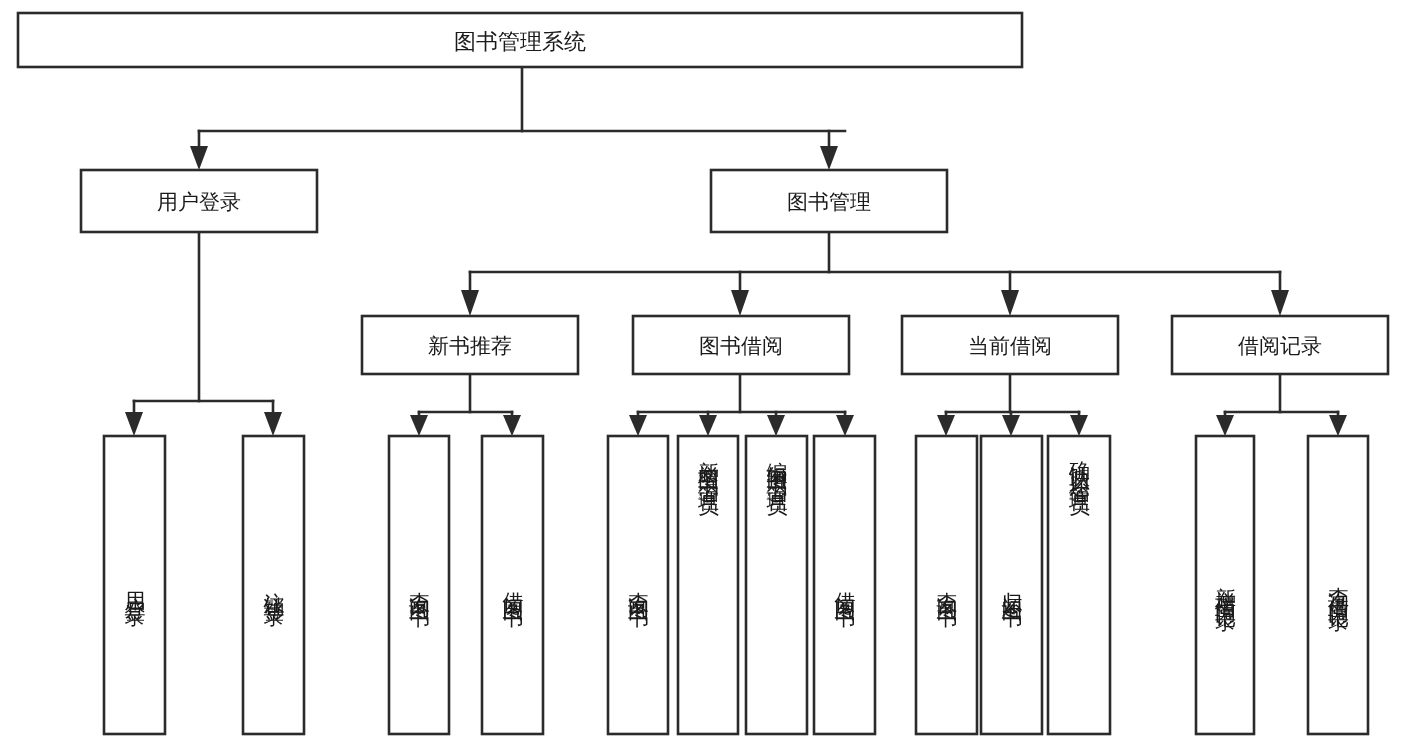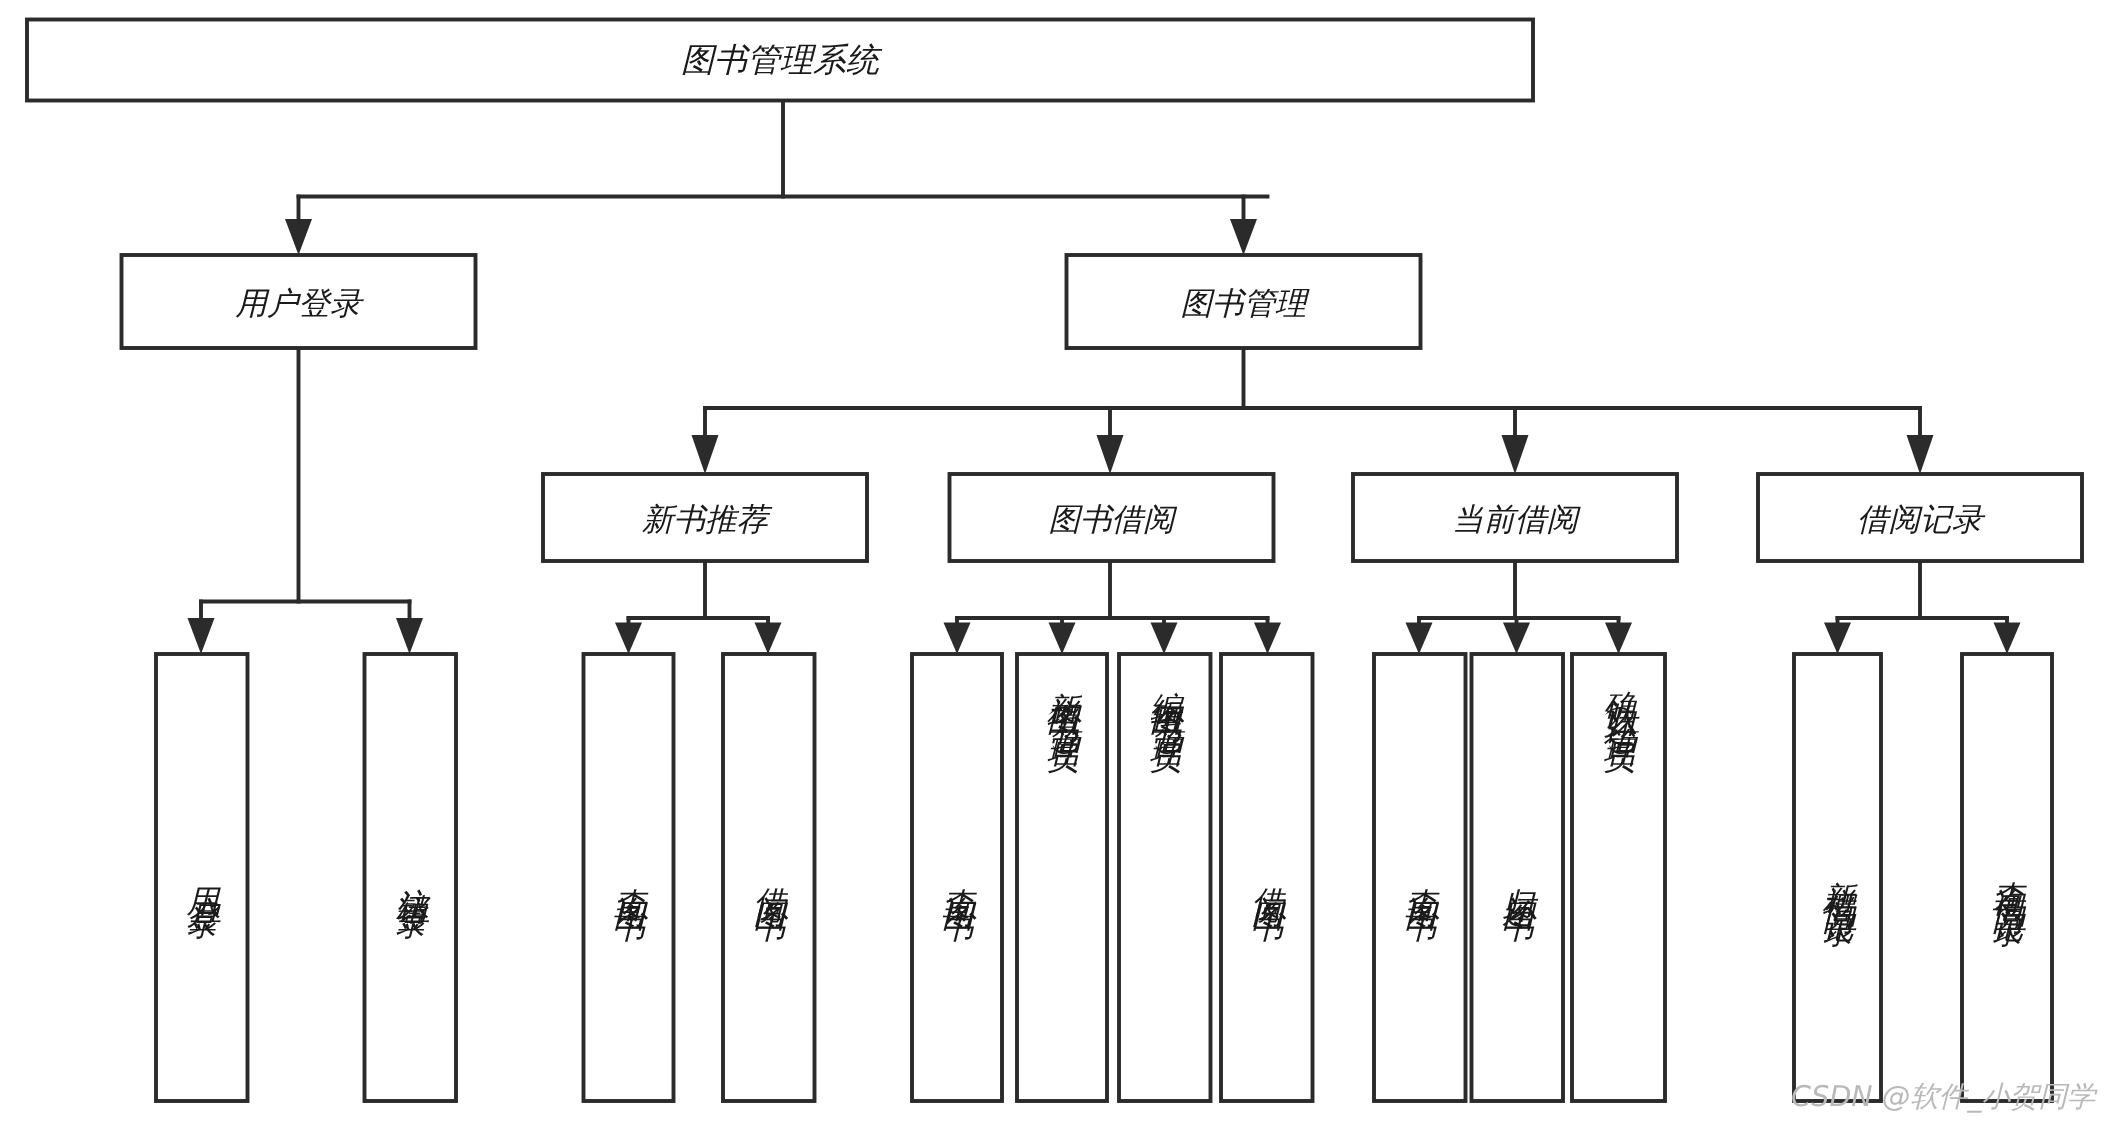--- a/index.html
+++ b/index.html
@@ -11,21 +11,20 @@
     width: 1405px;
     height: 747px;
     font-family: "DejaVu Sans", "Liberation Sans", sans-serif;
     overflow: hidden;
   }
   #diagram-root {
     position: relative;
     width: 1405px;
     height: 747px;
     background: #ffffff;
-    font-style: italic;
   }
   svg#flowchart {
     position: absolute;
     top: 0;
     left: 0;
     width: 1405px;
     height: 747px;
     display: block;
   }
   .node-box {
@@ -232,15 +231,14 @@
   <div class="leaf-label-wrap" style="left:1048px; top:444px; width:62px; height:290px; align-items:flex-start;">
     <span class="leaf-label">确认归还（管理员）</span>
   </div>
   <div class="leaf-label-wrap" style="left:1196px; top:436px; width:58px; height:298px;">
     <span class="leaf-label">新增借阅记录</span>
   </div>
   <div class="leaf-label-wrap" style="left:1308px; top:436px; width:60px; height:298px;">
     <span class="leaf-label">查询借阅记录</span>
   </div>
 
-  <div class="watermark">CSDN @软件_小贺同学</div>
 
 </div>
 
 </body></html>

